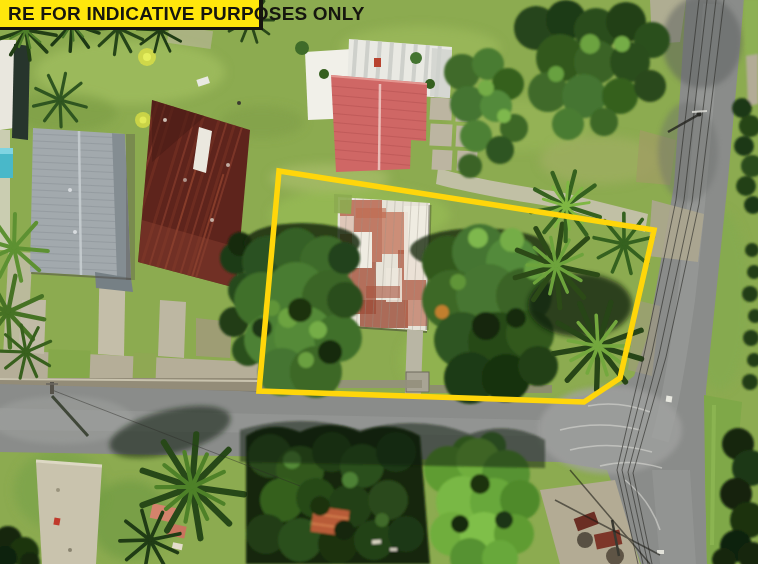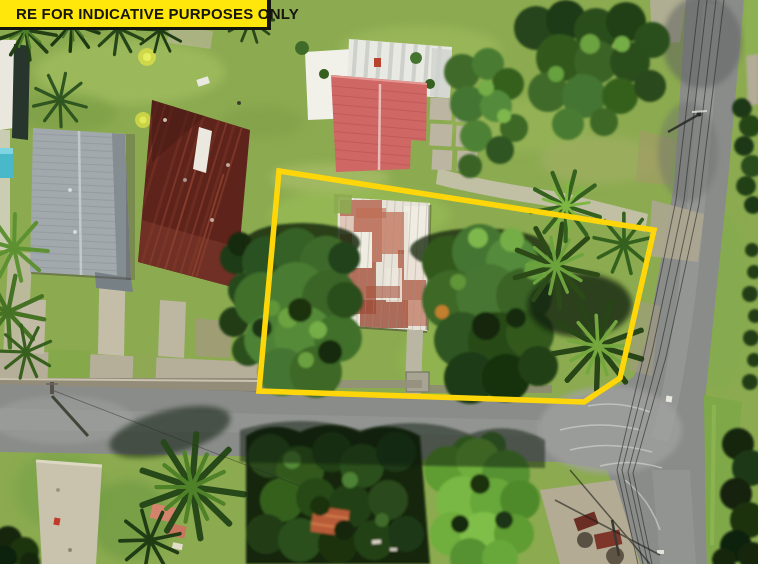--- a/index.html
+++ b/index.html
@@ -5,22 +5,22 @@
   html,body{margin:0;padding:0;background:#1b1b1b;}
   .stage{position:relative;width:758px;height:564px;overflow:hidden;
          font-family:"Liberation Sans",sans-serif;background:#8cab50;}
   .stage svg{position:absolute;inset:0;display:block;}
   .banner{position:absolute;top:0;left:0;z-index:5;
           background:var(--banner-bg,#ffe70c);
           color:var(--banner-text,#16160f);
           border-right:4px solid var(--banner-border,#15150f);
           border-bottom:3px solid var(--banner-border,#15150f);
           width:251px;height:27px;line-height:27px;
-          padding-left:16px;white-space:nowrap;
-          font-weight:bold;font-size:15px;letter-spacing:.2px;}
+          padding-left:8px;white-space:nowrap;
+          font-weight:bold;font-size:19px;letter-spacing:.2px;}
   .boundary{fill:none;stroke:var(--boundary,#ffd60a);stroke-width:5.5;stroke-linejoin:miter;}
 </style>
 </head>
 <body>
 
 <div class="stage">
 
 <svg viewBox="0 0 758 564" width="758" height="564">
   <defs>
     <filter id="b1" x="-30%" y="-30%" width="160%" height="160%">

